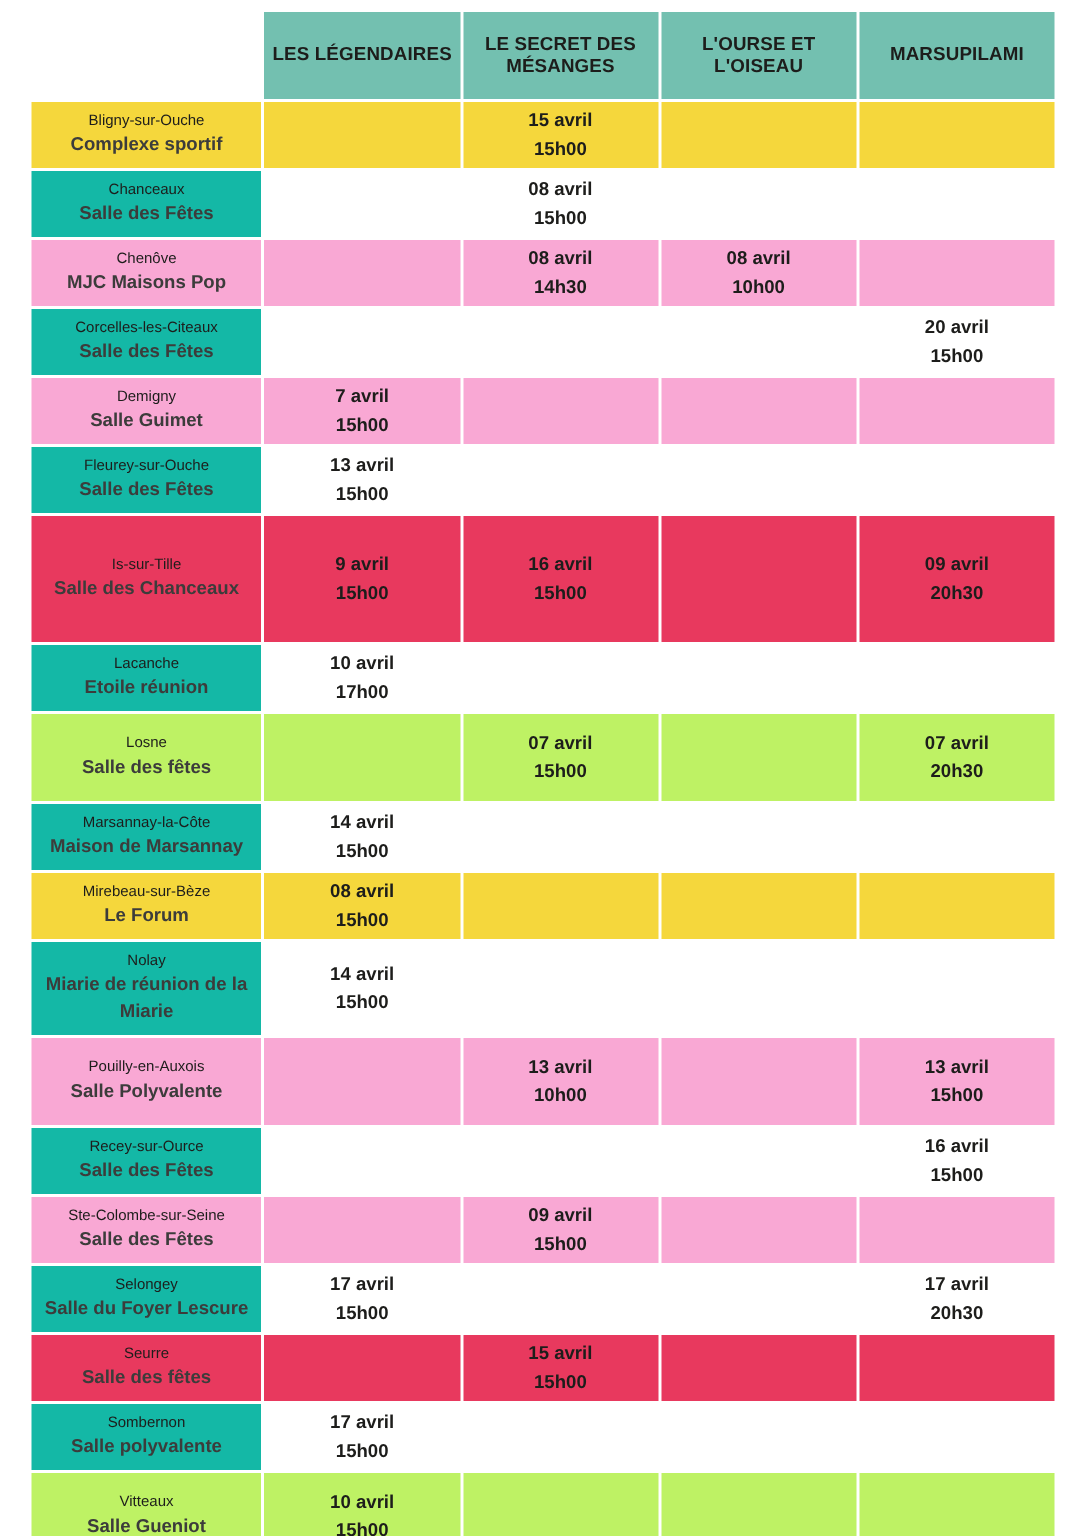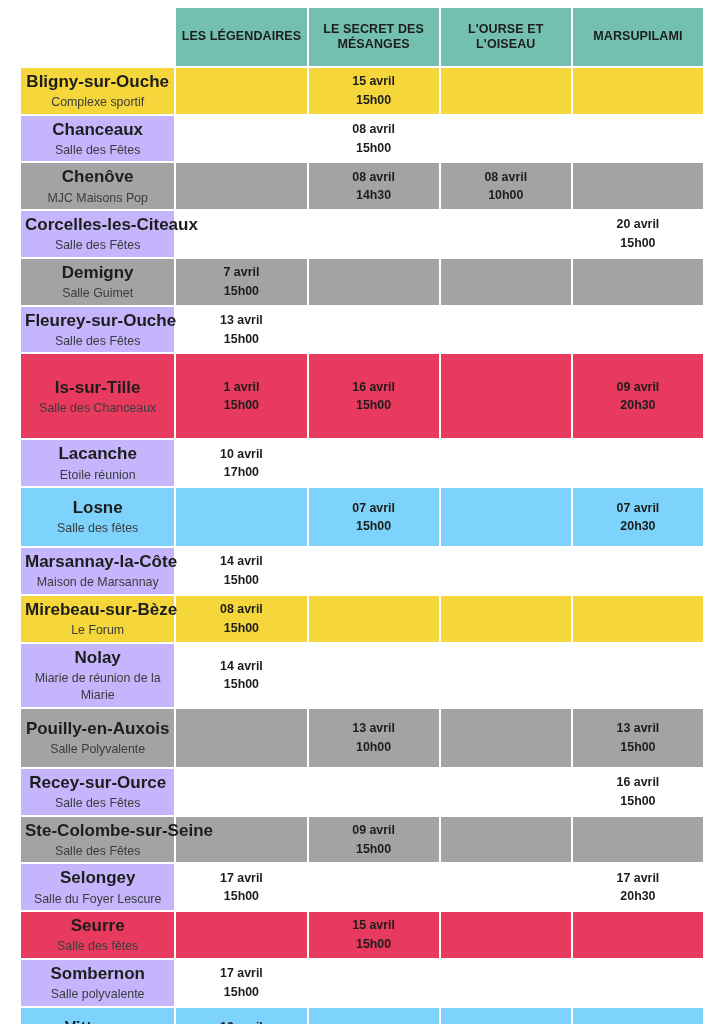--- a/index.html
+++ b/index.html
@@ -61,52 +61,52 @@
   tbody tr.tall3{height:62px;}
   tbody tr.tall15{height:58px;}
 
   td.town{
     text-align:center;
     padding:2px 4px;
     line-height:1.42;
   }
   .town-name{
     display:block;
-    font-weight:bold;
-    font-size:17px;
+    font-weight:normal;
+    font-size:10px;
     color:#1d1d1b;
     white-space:nowrap;
   }
   .town-venue{
     display:block;
-    font-weight:normal;
+    font-weight:bold;
     font-size:12.4px;
     color:#3c3c3b;
   }
   td.slot{padding:2px 2px;}
   .slot-date{
     display:block;
     font-weight:bold;
     font-size:12.4px;
     color:#1d1d1b;
   }
   .slot-time{
     display:block;
     font-weight:bold;
     font-size:12.4px;
     color:#1d1d1b;
   }
   .slot.empty .slot-date,.slot.empty .slot-time{visibility:hidden;}
 
   
-  tr.bg-white  td{background:#c4b5fd;}
+  tr.bg-white  td{background:#14b8a6;}
   tr.bg-yellow td{background:#f5d73c;}
-  tr.bg-orange td{background:#a3a3a3;}
+  tr.bg-orange td{background:#f9a8d4;}
   tr.bg-pink   td{background:#e8395e;margin-top:32px;}
-  tr.bg-lime   td{background:#7dd3fc;}
+  tr.bg-lime   td{background:#bef264;}
   tr.bg-white  td.slot{background:#ffffff;}
 </style>
 </head>
 <body>
 
 <div class="schedule">
   <table class="grid">
     <colgroup>
       <col class="c-town">
       <col class="c-film">
@@ -255,21 +255,21 @@
             <span class="slot-date">&nbsp;</span>
             <span class="slot-time">&nbsp;</span>
           </td>
         </tr>
         <tr class="bg-pink tall2">
           <td class="town">
             <span class="town-name">Is-sur-Tille</span>
             <span class="town-venue">Salle des Chanceaux</span>
           </td>
           <td class="slot">
-            <span class="slot-date">1 avril</span>
+            <span class="slot-date">9 avril</span>
             <span class="slot-time">15h00</span>
           </td>
           <td class="slot">
             <span class="slot-date">16 avril</span>
             <span class="slot-time">15h00</span>
           </td>
           <td class="slot empty">
             <span class="slot-date">&nbsp;</span>
             <span class="slot-time">&nbsp;</span>
           </td>

